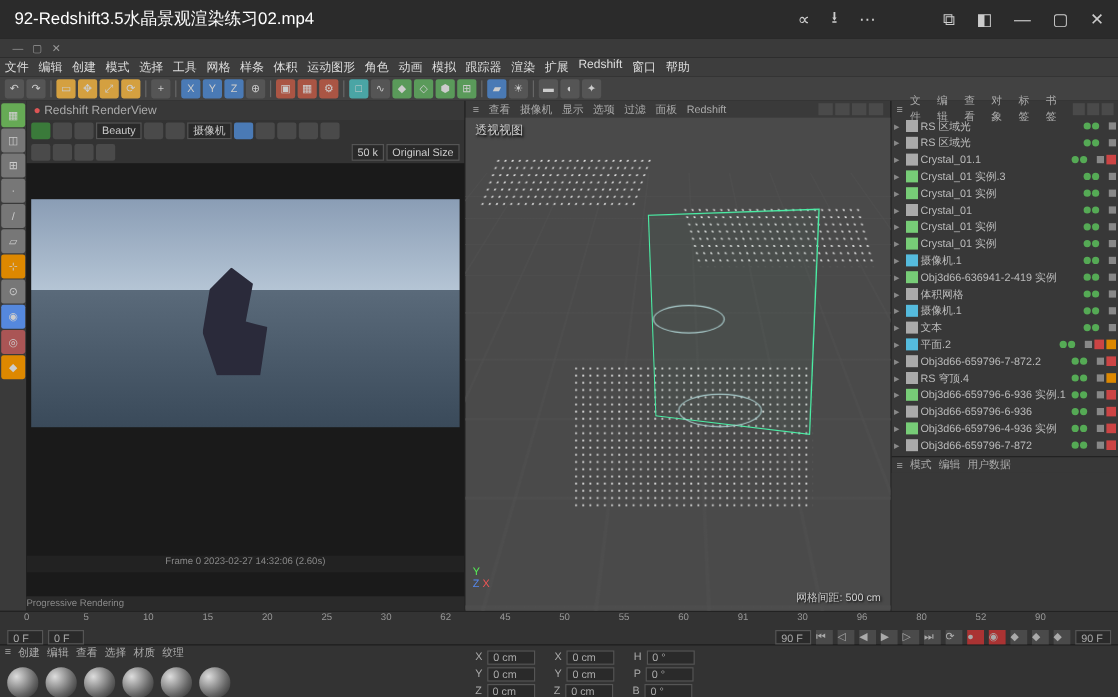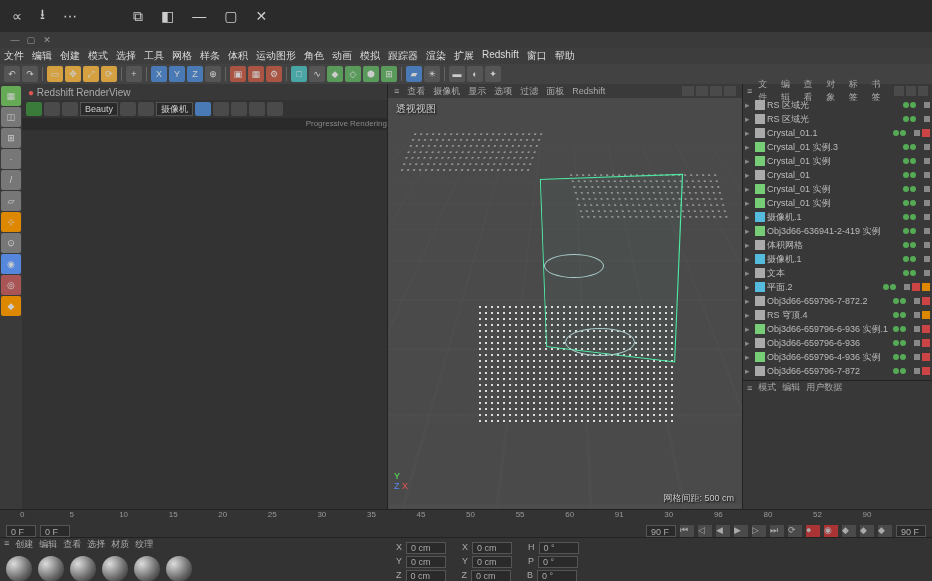--- a/index.html
+++ b/index.html
@@ -29,21 +29,21 @@
 .render-panel { width: 365px; background: #333; display: flex; flex-direction: column; }
 .render-header { height: 16px; background: #383838; padding: 0 6px; display: flex; align-items: center; font-size: 10px; color: #aaa; }
 .render-menu { height: 14px; padding: 0 6px; display: flex; gap: 8px; font-size: 9px; color: #aaa; }
 .render-toolbar { height: 18px; padding: 0 4px; display: flex; gap: 2px; align-items: center; }
 .render-toolbar .rt-btn { width: 16px; height: 14px; background: #4a4a4a; border-radius: 2px; cursor: pointer; }
 .render-toolbar .sel { background: #2a2a2a; border: 1px solid #555; padding: 0 4px; font-size: 9px; height: 14px; display: flex; align-items: center; }
 .render-view { flex: 1; background: #1a1a1a; position: relative; overflow: hidden; }
 .render-img { margin: 30px 4px 4px 4px; height: 190px; background: linear-gradient(180deg, #8a9db5 0%, #b5c5d5 40%, #5a6a7a 40%, #3a4a5a 100%); position: relative; }
 .render-rock { position: absolute; left: 40%; top: 30%; width: 60px; height: 90px; background: #2a2a3a; clip-path: polygon(20% 100%, 0% 60%, 10% 20%, 40% 0%, 70% 15%, 60% 50%, 90% 55%, 80% 100%); }
 .render-status { height: 14px; background: #222; font-size: 8px; color: #888; padding: 0 4px; text-align: center; }
-.render-progress { height: 12px; background: #2a2a2a; font-size: 8px; color: #888; text-align: right; line-height: 12px; }
+.render-progress { height: 12px; background: #2a2a2a; font-size: 8px; color: #888; text-align: left; line-height: 12px; }
 .viewport-panel { flex: 1; background: #3a3a3a; display: flex; flex-direction: column; border-left: 1px solid #222; }
 .vp-menu { height: 14px; padding: 0 6px; display: flex; gap: 8px; font-size: 9px; color: #aaa; align-items: center; }
 .vp-menu .right { margin-left: auto; display: flex; gap: 2px; }
 .vp-menu .right span { width: 12px; height: 10px; background: #4a4a4a; }
 .viewport { flex: 1; background: #4a4a4a; position: relative; overflow: hidden; }
 .vp-label { position: absolute; top: 4px; left: 8px; font-size: 10px; color: #ccc; text-shadow: 1px 1px 2px #000; }
 .vp-grid { position: absolute; inset: 0; background-image: repeating-linear-gradient(0deg, transparent, transparent 30px, rgba(80,80,80,0.5) 30px, rgba(80,80,80,0.5) 31px), repeating-linear-gradient(90deg, transparent, transparent 30px, rgba(80,80,80,0.5) 30px, rgba(80,80,80,0.5) 31px); transform: perspective(400px) rotateX(55deg) scale(1.5); transform-origin: center 30%; }
 .vp-scatter { position: absolute; background: radial-gradient(circle, #ddd 20%, transparent 20%); background-size: 6px 6px; }
 .scatter1 { left: 5%; top: 8%; width: 130px; height: 40px; transform: skewX(-20deg); }
 .scatter2 { right: 5%; top: 18%; width: 150px; height: 50px; transform: skewX(15deg); }
@@ -82,20 +82,21 @@
 .mat-ball .ball { width: 26px; height: 26px; border-radius: 50%; background: radial-gradient(circle at 30% 30%, #ddd, #666 60%, #222); }
 .coord-panel { flex: 1; padding: 4px 8px; display: flex; flex-direction: column; gap: 2px; font-size: 9px; color: #aaa; }
 .coord-row { display: flex; gap: 16px; }
 .coord-row span { display: flex; gap: 4px; }
 .coord-row .val { background: #2a2a2a; border: 1px solid #555; padding: 0 4px; min-width: 40px; }
 </style>
 </head>
 <body>
 
 <div class="titlebar">
+  <div class="titlebar-left">92-Redshift3.5水晶景观渲染练习02.mp4</div>
   <div class="titlebar-right">
     <span>∝</span>
     <span>⭳</span>
     <span>⋯</span>
     <span style="width:20px"></span>
     <span>⧉</span>
     <span>◧</span>
     <span>—</span>
     <span>▢</span>
     <span>✕</span>
@@ -194,20 +195,35 @@
       <div class="sel">Beauty</div>
       <div class="rt-btn"></div>
       <div class="rt-btn"></div>
       <div class="sel">摄像机</div>
       <div class="rt-btn" style="background:#4a7ab5"></div>
       <div class="rt-btn"></div>
       <div class="rt-btn"></div>
       <div class="rt-btn"></div>
       <div class="rt-btn"></div>
     </div>
+    <div class="render-toolbar">
+      <div class="rt-btn"></div>
+      <div class="rt-btn"></div>
+      <div class="rt-btn"></div>
+      <div class="rt-btn"></div>
+      <div style="flex:1"></div>
+      <div class="sel">50 k</div>
+      <div class="sel">Original Size</div>
+    </div>
+    <div class="render-view">
+      <div class="render-img">
+        <div class="render-rock"></div>
+      </div>
+      <div style="position:absolute;bottom:20px;left:0;right:0" class="render-status">Frame  0    2023-02-27  14:32:06 (2.60s)</div>
+    </div>
     <div class="render-progress">Progressive Rendering</div>
   </div>
 
   <div class="viewport-panel">
     <div class="vp-menu" id="vp-menu">
         <span>≡</span>
         <span>查看</span>
         <span>摄像机</span>
         <span>显示</span>
         <span>选项</span>
@@ -493,21 +509,21 @@
 
 <div class="timeline-area">
   <div class="ruler" id="ruler-left">
       <span>0</span>
       <span>5</span>
       <span>10</span>
       <span>15</span>
       <span>20</span>
       <span>25</span>
       <span>30</span>
-      <span>35</span>
+      <span>62</span>
       <span>45</span>
       <span>50</span>
       <span>55</span>
       <span>60</span>
       <span>91</span>
       <span>30</span>
       <span>96</span>
       <span>80</span>
       <span>52</span>
       <span>90</span>

